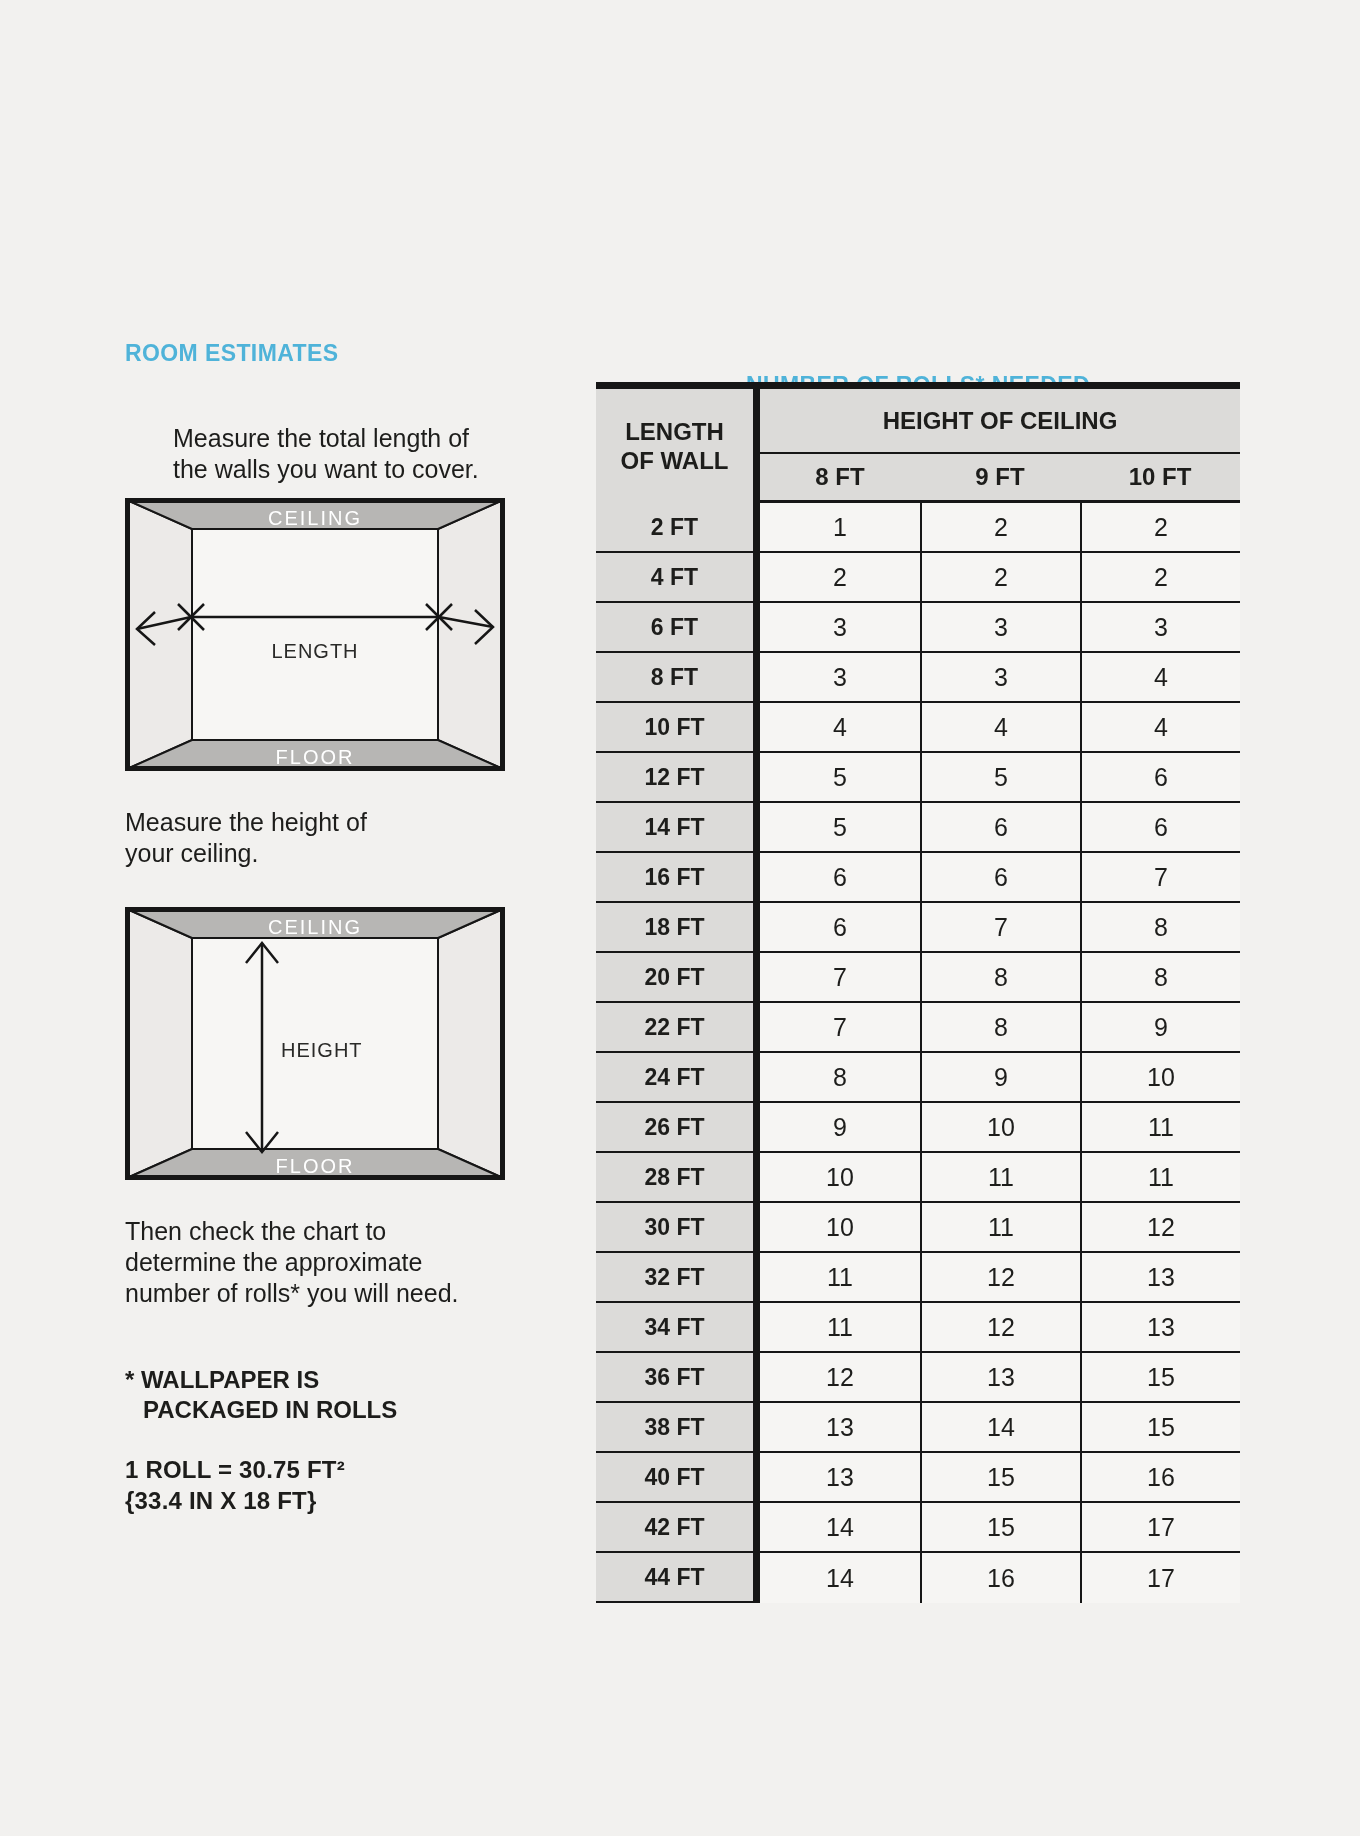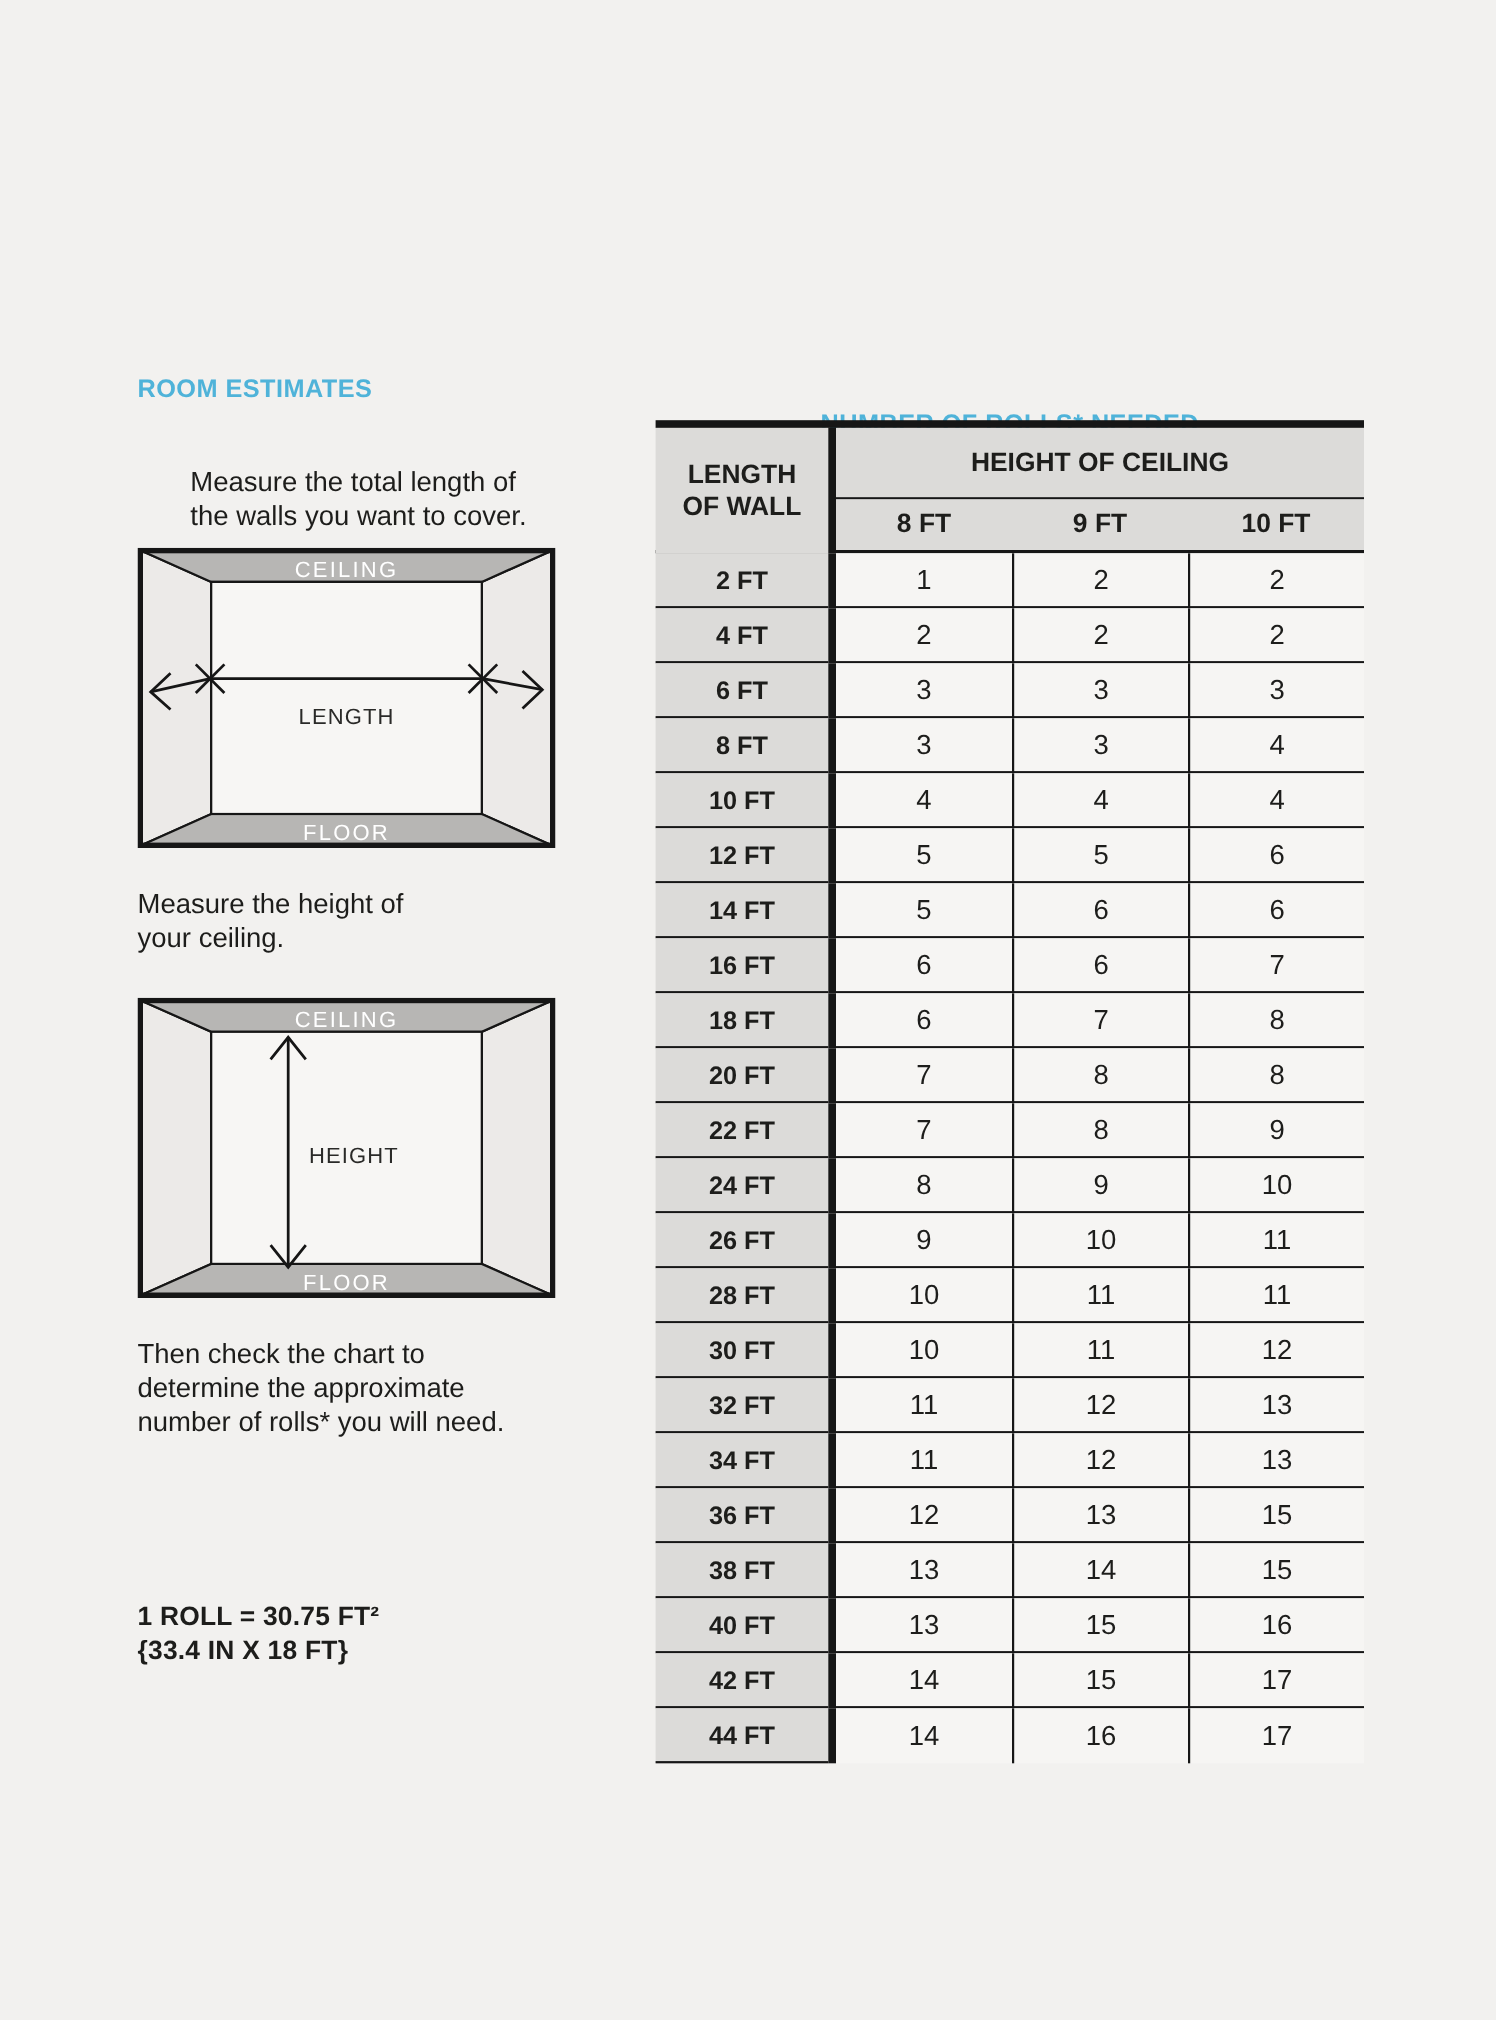--- a/index.html
+++ b/index.html
@@ -97,20 +97,22 @@
     </g>
     <text class="band-label" x="190" y="27" text-anchor="middle">CEILING</text>
     <text class="dim-label" x="156" y="150">HEIGHT</text>
     <text class="band-label" x="190" y="266" text-anchor="middle">FLOOR</text>
   </svg>
 
   <div class="para" style="top:1216px;">Then check the chart to
 determine the approximate
 number of rolls* you will need.</div>
 
+  <div class="bold-note" style="top:1365px;">* WALLPAPER IS
+PACKAGED IN ROLLS</div>
 
   <div class="roll-line" style="top:1456px;">1 ROLL = 30.75 FT²</div>
   <div class="roll-line" style="top:1487px;">{33.4 IN X 18 FT}</div>
 
   <div class="tbl-title">NUMBER OF ROLLS* NEEDED</div>
 
   <div class="tbl">
     <div class="thead">
       <div class="lcell head-label">LENGTH
 OF WALL</div>

